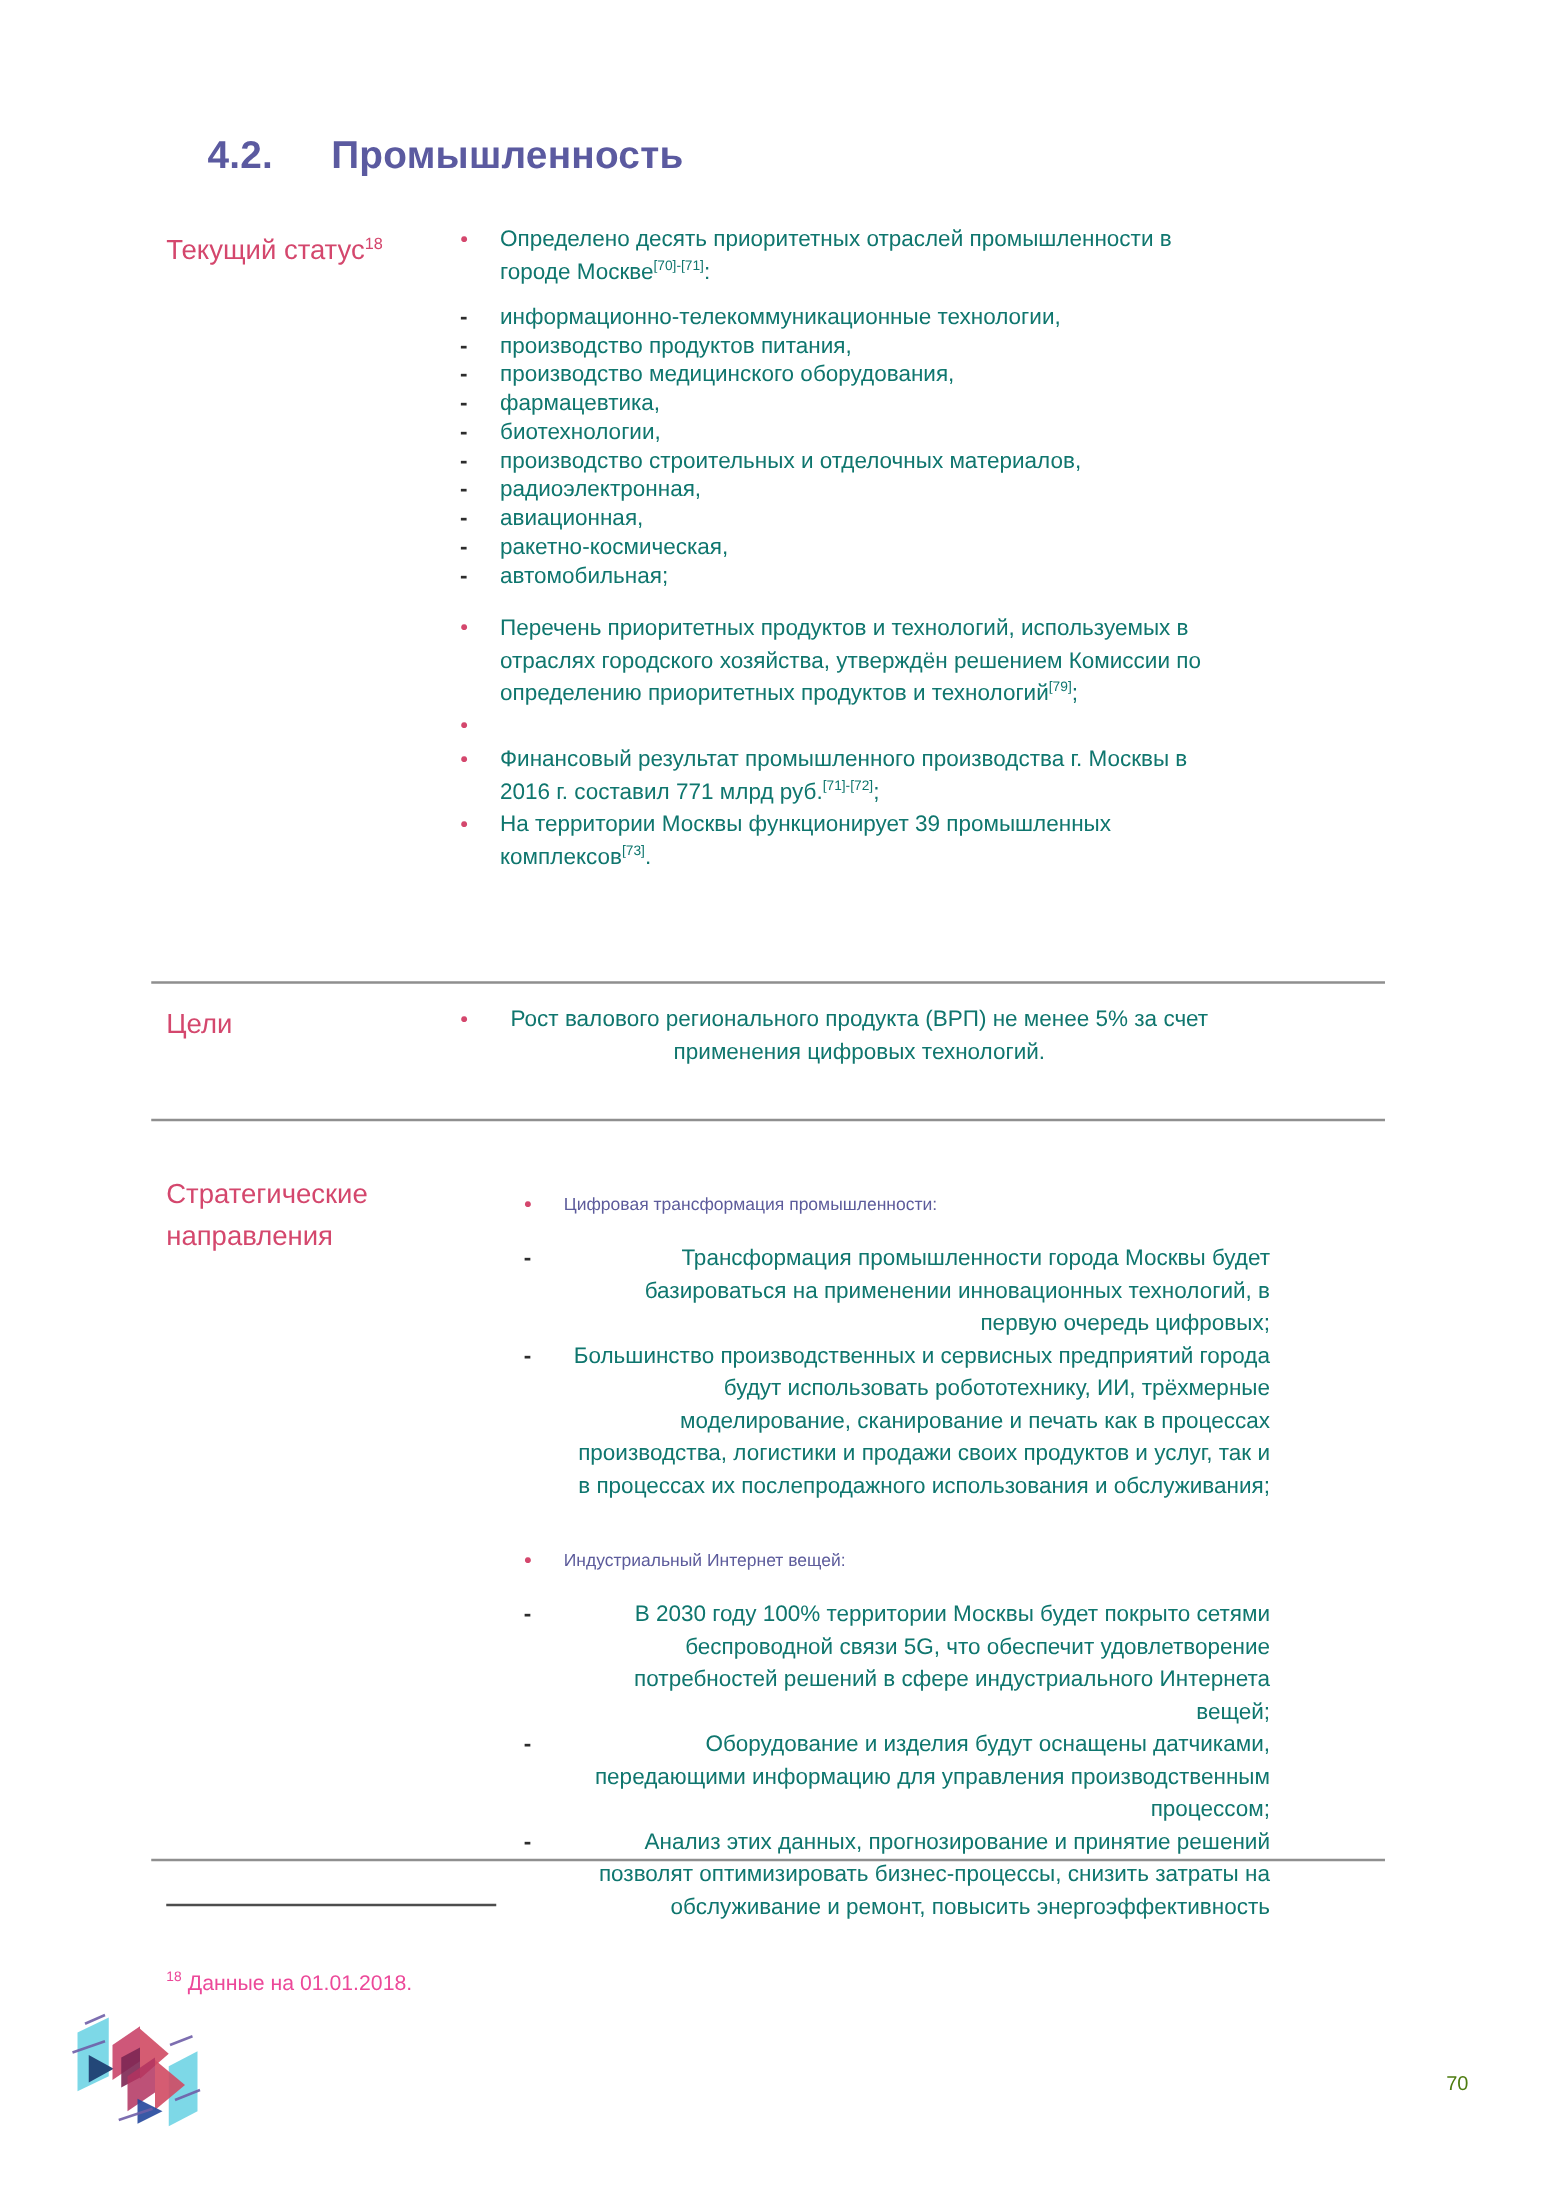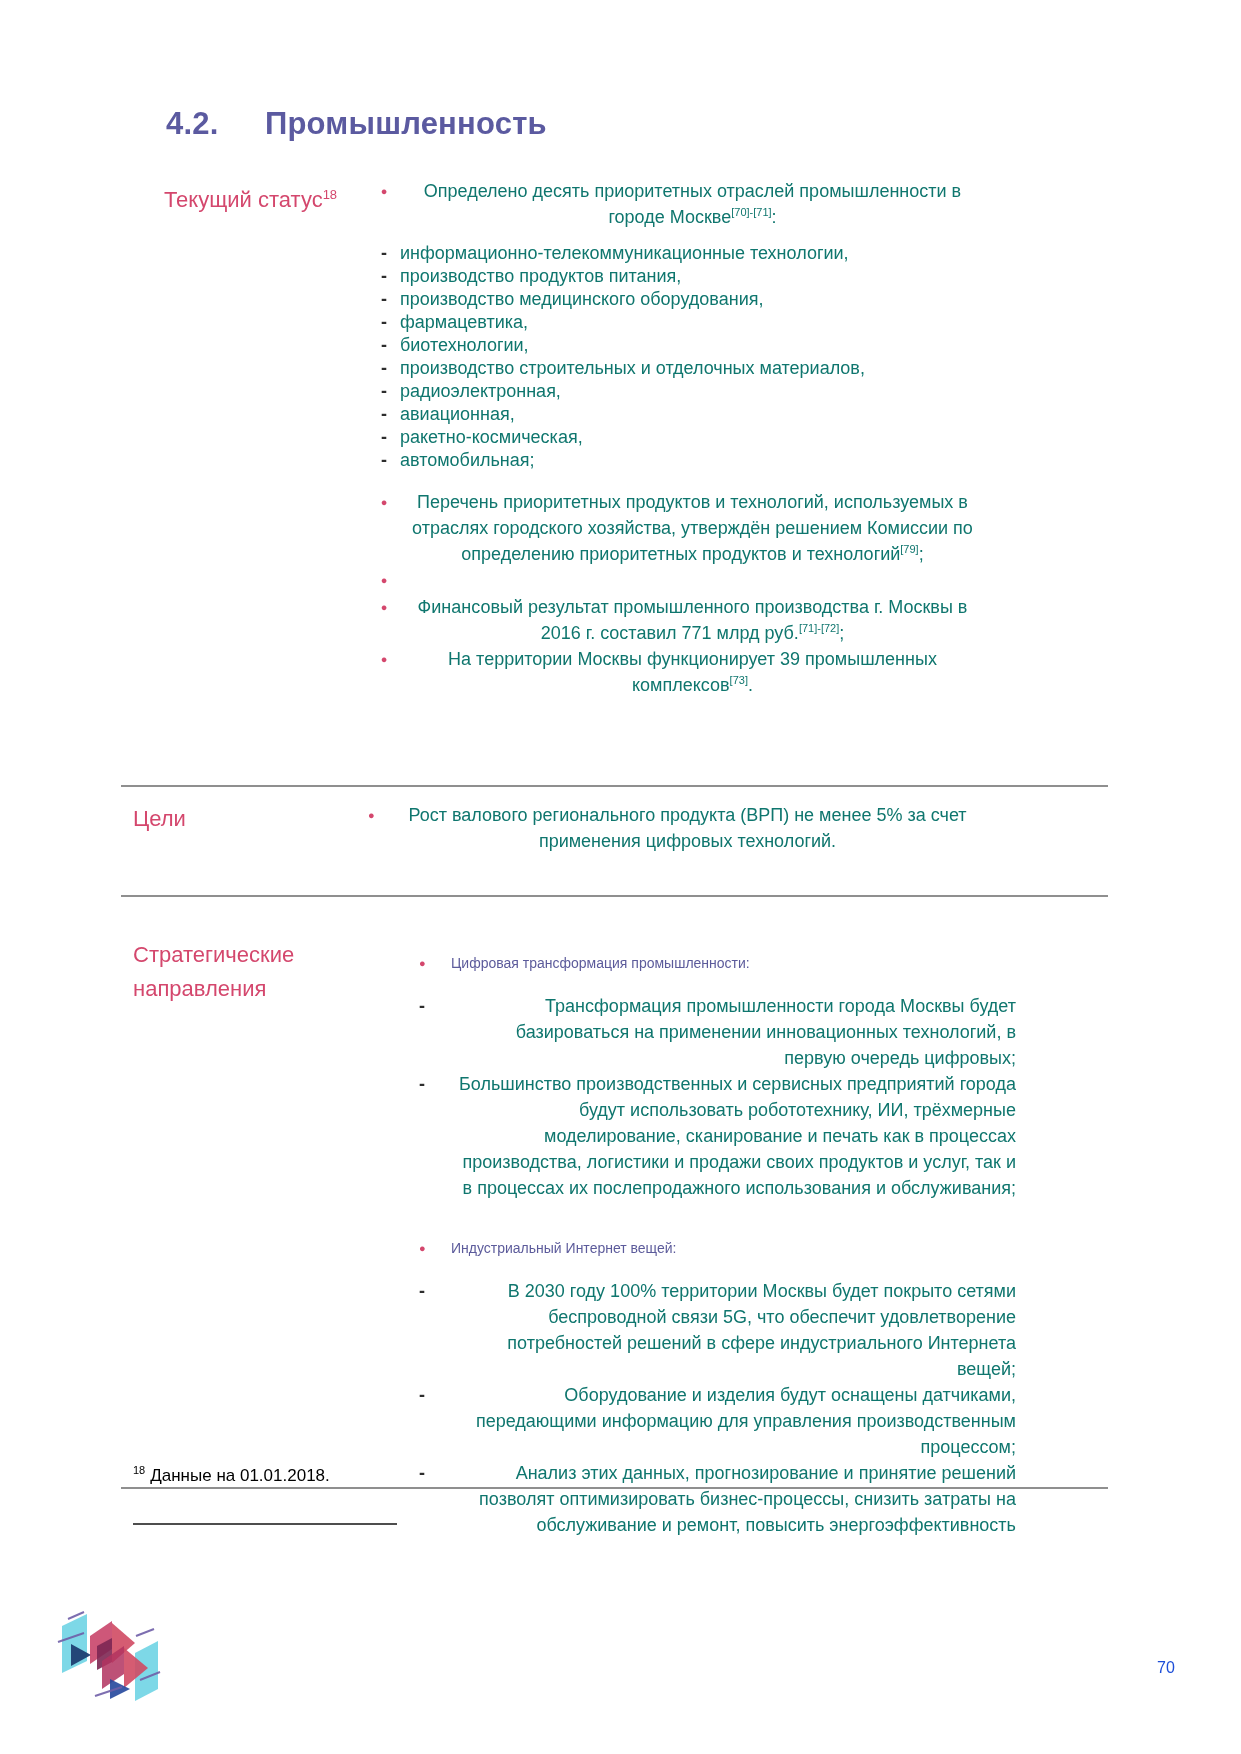--- a/index.html
+++ b/index.html
@@ -31,38 +31,38 @@
   .s1-list{margin:0 0 17px 0;}
   .s1-list .li .marker{line-height:23px;}
   .s1-list .txt{line-height:23px;}
   
   .group-heading .txt{color:#5c5b9b;font-size:14px;}
   .group-heading{margin-bottom:16px;}
   .group{margin-bottom:34px;}
   .strategy-label{line-height:34px;}
   
   .foot-rule{position:absolute;left:133px;top:1523px;width:264px;height:2px;background:#4d4d4d;}
-  .footnote{position:absolute;left:133px;top:1464px;font-size:17px;color:#000000;}
+  .footnote{position:absolute;left:133px;top:1576px;font-size:17px;color:#ec4899;}
   .footnote sup{font-size:11px;}
   .footnote .ft{margin-left:5px;}
   
-  .page-num{position:absolute;left:1157px;top:1659px;font-size:16px;color:#1d4ed8;}
+  .page-num{position:absolute;left:1157px;top:1659px;font-size:16px;color:#4d7c0f;}
   
   .logo{position:absolute;left:40px;top:1600px;}
 </style>
 </head>
 <body>
 
 <div class="page">
 
   <div class="title-row">
     <span class="title-num">4.2.</span><span>Промышленность</span>
   </div>
 
-  <div class="section" style="top:178px;text-align:center;">
+  <div class="section" style="top:178px;">
     <div class="sec-label">
       <span>Текущий статус</span><sup>18</sup>
     </div>
     <div class="sec-content">
 
       <div class="li s1-intro">
         <span class="marker b">●</span>
         <p class="txt w585"><span>Определено десять приоритетных отраслей промышленности в городе Москве</span><sup>[70]-[71]</sup><span>:</span></p>
       </div>
 

